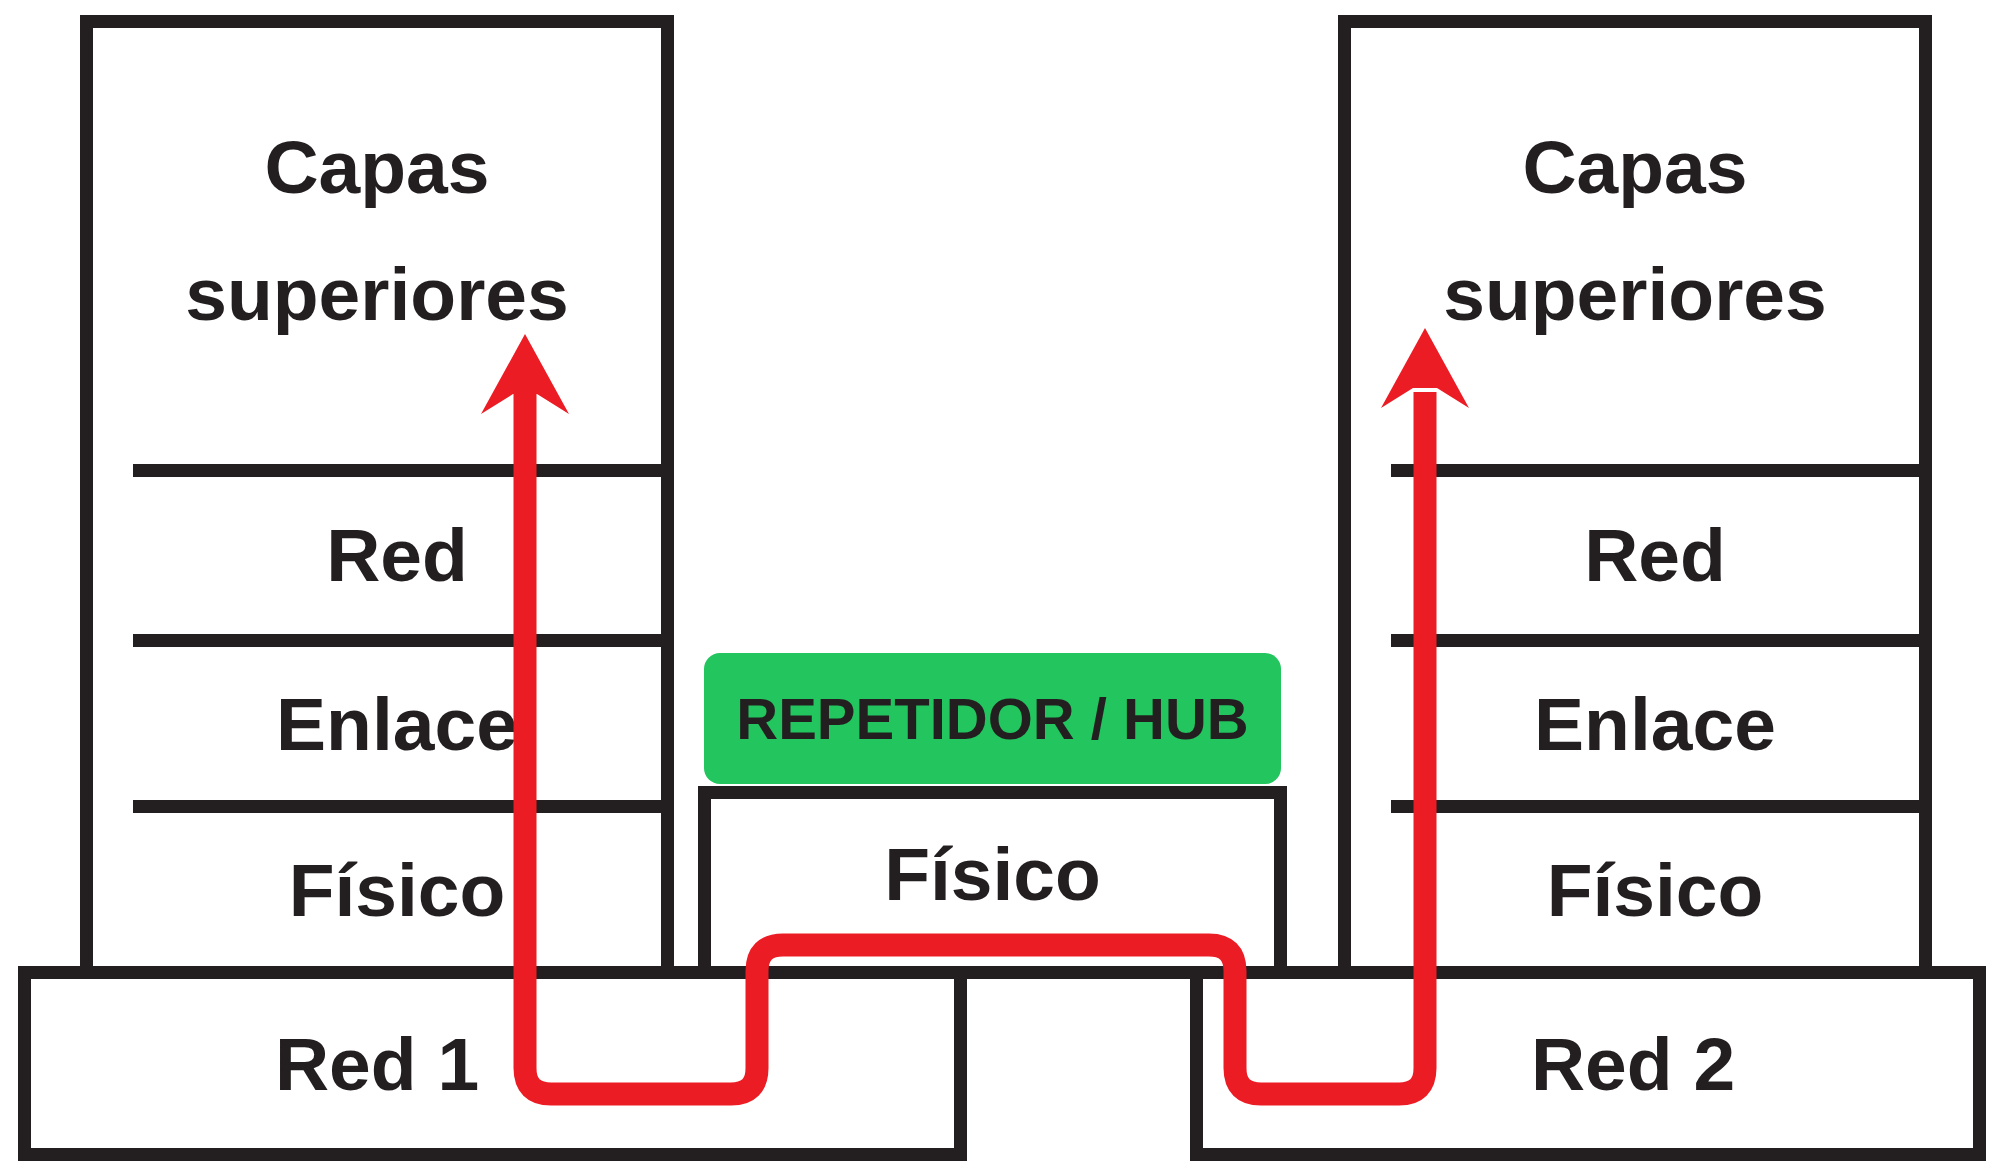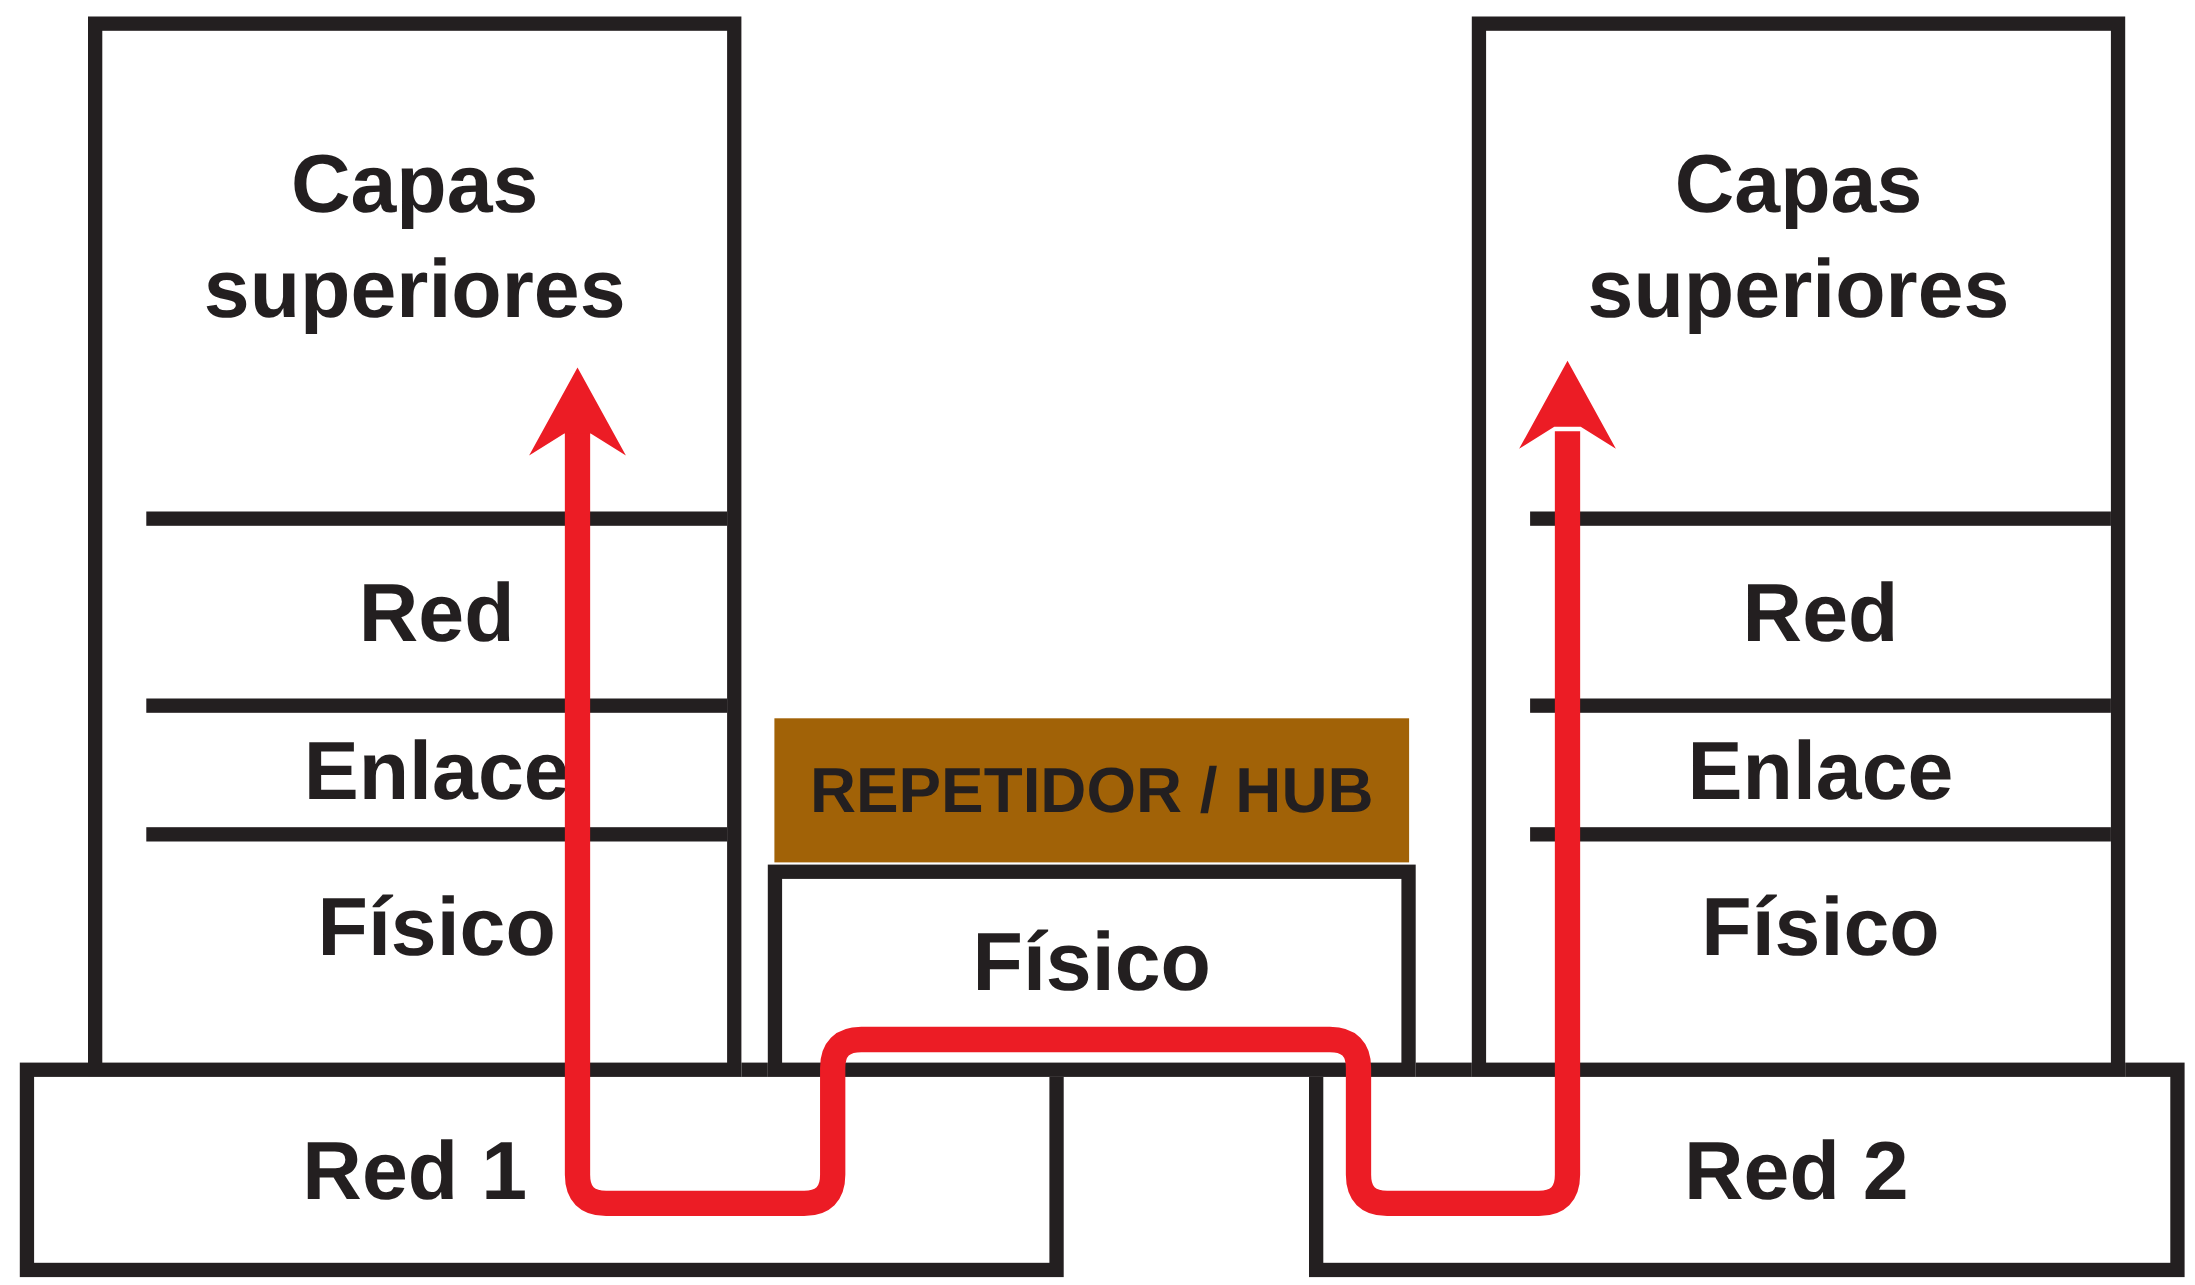--- a/index.html
+++ b/index.html
@@ -5,38 +5,38 @@
   html,body{margin:0;padding:0;background:#ffffff;}
   body{
     width:1995px;height:1168px;position:relative;overflow:hidden;
     font-family:"Liberation Sans",sans-serif;color:#231F20;
   }
   .abs{position:absolute;box-sizing:border-box;}
   .box{border:13px solid #231F20;background:#ffffff;}
   .stack{display:flex;flex-direction:column;}
   .row{
     box-sizing:border-box;display:flex;align-items:center;justify-content:center;
-    font-weight:bold;font-size:75px;letter-spacing:0px;
+    font-weight:bold;font-size:75px;letter-spacing:0px;gap:32px;
   }
   .row.sep{border-top:13px solid #231F20;margin-left:40px;}
   .upper-row{
     height:437px;flex-direction:column;justify-content:flex-start;
     padding-top:92px;line-height:95px;text-align:center;
   }
   .net-row{height:170px;}
-  .link-row{height:117px;}
+  .link-row{height:167px;}
   .phys-row{height:166px;}
   .bottom-box{display:flex;align-items:center;}
   .bottom-label{
     position:absolute;top:0;height:169px;display:flex;align-items:center;justify-content:center;
     font-weight:bold;font-size:75px;
   }
   .hub-banner{
-    background:#a16207;display:flex;align-items:center;justify-content:center;
-    font-weight:bold;font-size:58px;white-space:pre;
+    background:#22c55e;display:flex;align-items:center;justify-content:center;
+    font-weight:bold;font-size:58px;white-space:pre;border-radius:16px;
   }
   .hub-banner .italic{}
   .hub-phys{
     display:flex;align-items:center;justify-content:center;
     font-weight:bold;font-size:75px;padding-bottom:18px;
   }
   svg.flow{position:absolute;left:0;top:0;z-index:10;pointer-events:none;}
 </style>
 </head>
 <body>

